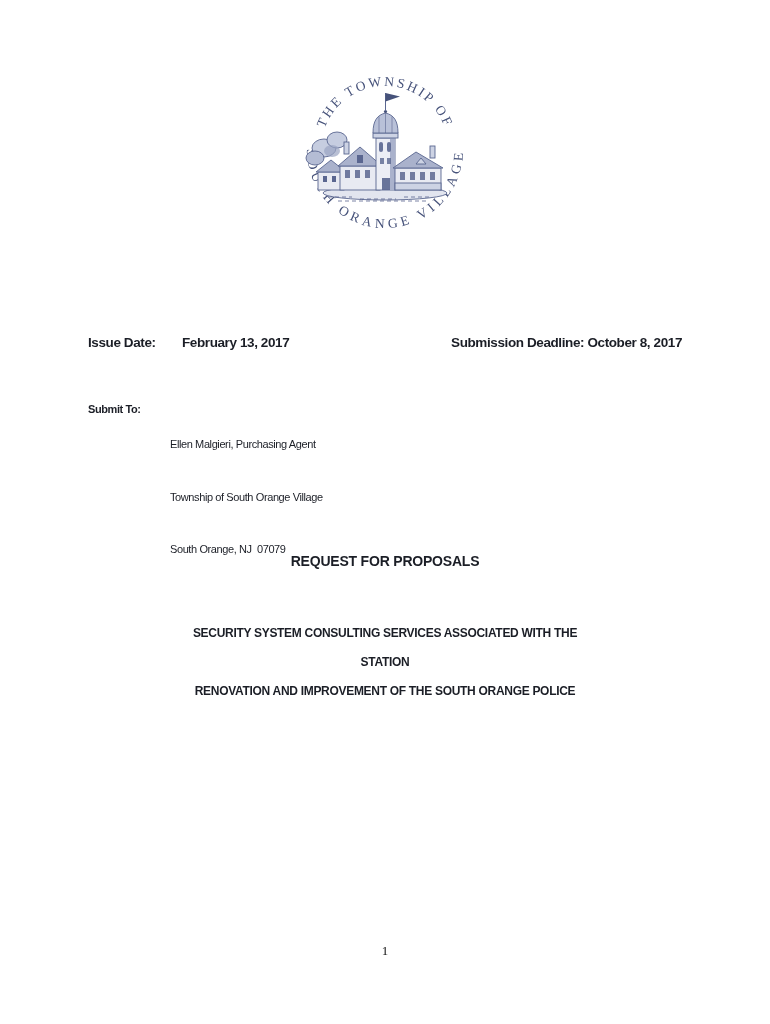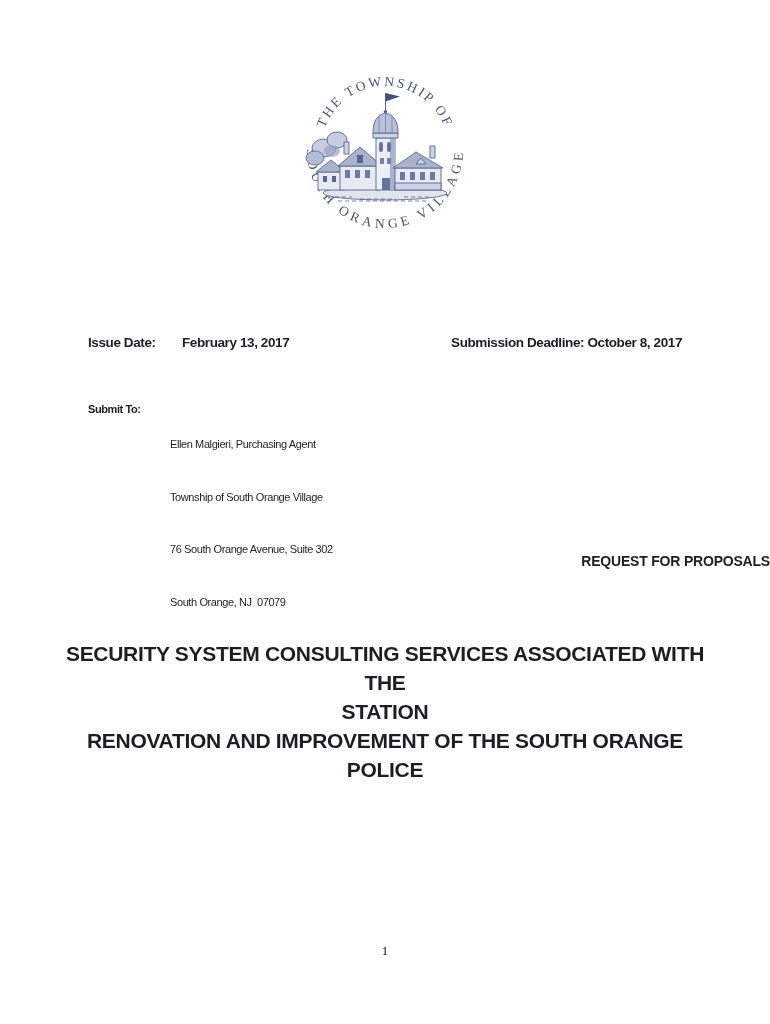--- a/index.html
+++ b/index.html
@@ -63,36 +63,35 @@
   }
   .submit-block .label { width: 82px; flex: 0 0 auto; font-weight: bold; }
   .submit-block .address { white-space: pre; }
 
   
   .rfp-heading {
     position: absolute;
     top: 553px;
     left: 0;
     right: 0;
-    text-align: right;
+    text-align: center;
     font-size: 14px;
     font-weight: bold;
     letter-spacing: -0.2px;
   }
   .doc-title {
     position: absolute;
     top: 619px;
     left: 60px;
     right: 60px;
     text-align: center;
-    font-size: 21px;
+    font-size: 12px;
     font-weight: bold;
     letter-spacing: -0.3px;
     line-height: 29px;
-    margin-top: 20px;
   }
 
   
   .page-number {
     position: absolute;
     top: 943px;
     left: 0;
     right: 0;
     text-align: center;
     font-family: "Liberation Serif", serif;
@@ -190,21 +189,20 @@
       <span class="value">February 13, 2017</span>
     </div>
     <div class="deadline">Submission Deadline: October 8, 2017</div>
   </div>
 
   <div class="submit-block">
     <span class="label">Submit To:</span>
     <div class="address">
       <div>Ellen Malgieri, Purchasing Agent</div>
       <div>Township of South Orange Village</div>
-      <div>76 South Orange Avenue, Suite 302</div>
       <div>South Orange, NJ  07079</div>
     </div>
   </div>
 
   <div class="rfp-heading">REQUEST FOR PROPOSALS</div>
 
   <div class="doc-title">
     <div>SECURITY SYSTEM CONSULTING SERVICES ASSOCIATED WITH THE</div>
     <div>STATION</div>
     <div>RENOVATION AND IMPROVEMENT OF THE SOUTH ORANGE POLICE</div>

